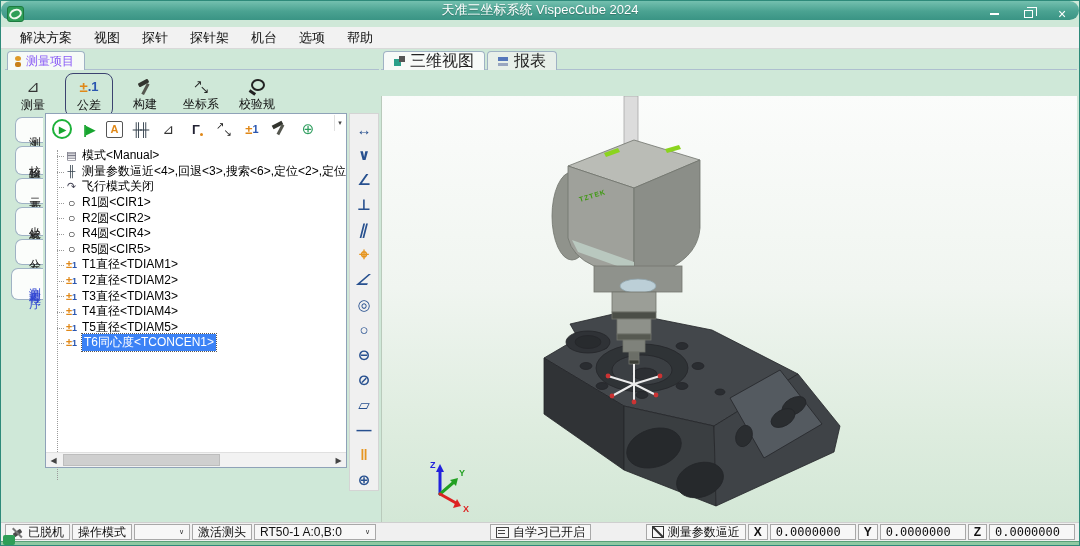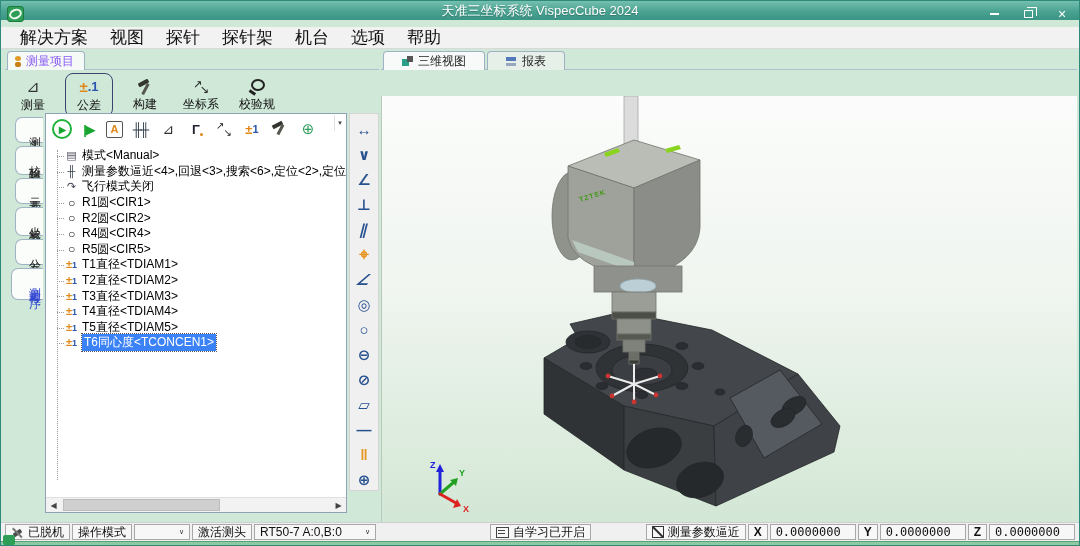--- a/index.html
+++ b/index.html
@@ -2,35 +2,35 @@
 <html><head>
 <meta charset="utf-8">
 <style>
   * { margin:0; padding:0; box-sizing:border-box; }
   html,body { width:1080px; height:546px; font-family:"Liberation Sans","DejaVu Sans",sans-serif; }
   .window { position:relative; width:1080px; height:546px; background:#cfe8d8; border:1px solid #2e8a7a; overflow:hidden; }
 
   
   .titlebar { position:absolute; left:0; top:0; width:100%; height:19px;
     background:linear-gradient(180deg,#74c0af 0%,#4aa291 55%,#3a9484 100%);
-    display:flex; align-items:center; }
+    display:flex; align-items:flex-start;border-radius:11px; }
   .app-icon { position:absolute; left:6px; top:5px; width:17px; height:16px; background:#2e9e57;
     border-radius:3px; border:1px solid #1d7a40; display:flex; align-items:center; justify-content:center; }
   .app-icon::before { content:""; width:9px; height:6px; border:2px solid #eef7ee; border-radius:50%; transform:rotate(-22deg); }
   .title-text { width:100%; text-align:center; color:#fff; font-size:13px; text-shadow:0 1px 1px rgba(0,0,0,.25); }
   .win-controls { position:absolute; right:8px; top:0; height:26px; display:flex; align-items:center; gap:16px; }
   .win-btn { width:18px; height:18px; display:flex; align-items:center; justify-content:center; color:#fff; font-size:14px; cursor:default; }
   .min-glyph { width:9px; height:2px; background:#fff; }
   .max-glyph { position:relative; width:9px; height:8px; border:1.5px solid #fff; }
   .max-glyph::before { content:""; position:absolute; left:2px; top:-4px; width:9px; height:8px; border:1.5px solid #fff; border-bottom:none; border-left:none; }
 
   
   .menubar { position:absolute; left:0; top:26px; width:100%; height:22px; background:#f2f2f2;
     border-bottom:1px solid #d9d9d9; display:flex; align-items:center; padding-left:8px; }
-  .menu-item { padding:0 11px; font-size:17px; color:#111; line-height:21px; }
+  .menu-item { padding:0 11px; font-size:13px; color:#111; line-height:21px; }
 
   
   .workspace { position:absolute; left:0; top:48px; width:1080px; height:473px; background:#cfe8d8; }
 
   
   .panel-tabstrip { position:absolute; left:4px; top:2px; width:374px; height:19px; border-bottom:1px solid #aebfcf; }
   .panel-tab { position:absolute; left:2px; top:0; height:19px; padding:0 10px 0 6px; background:#f6faf7;
     border:1px solid #9fb2c4; border-bottom:none; border-radius:4px 4px 0 0; display:flex; align-items:center; gap:4px; font-size:12px; color:#8b5cf6; }
   .proj-icon { width:8px; height:11px; display:inline-block; position:relative; }
   .proj-icon::before { content:""; position:absolute; left:1px; top:0; width:6px; height:5px; border-radius:50%; background:#e09a28; }
@@ -55,21 +55,21 @@
   .icn-lens::before { content:""; position:absolute; left:3px; top:1px; width:10px; height:8px; border:2px solid #222; border-radius:50%; }
   .icn-lens::after { content:""; position:absolute; left:1px; bottom:2px; width:7px; height:2.5px; background:#222; transform:rotate(35deg); }
 
   
   .side-tabs { position:absolute; left:8px; top:68px; width:34px; display:flex; flex-direction:column; gap:3px; }
   .side-tab { writing-mode:vertical-rl; letter-spacing:3px; background:#fbfdfb; border:1px solid #9fb2c4; border-right:none;
     border-radius:7px 0 0 7px; padding:9px 0; font-size:12px; color:#222; text-align:center; margin-left:6px; width:28px; }
   .side-tab.active { color:#2a3fd0; margin-left:2px; width:32px; }
 
   
-  .tree-area { position:absolute; left:44px; top:64px; width:302px; height:400px; background:#fff; border:1px solid #8fa2b8; }
+  .tree-area { position:absolute; left:44px; top:64px; width:302px; height:355px; background:#fff; border:1px solid #8fa2b8; }
   .run-toolbar { position:relative; height:30px; display:flex; align-items:center; gap:6px; padding-left:6px; }
   .rt-icon { position:relative; width:22px; height:22px; display:flex; align-items:center; justify-content:center; font-size:13px; }
   .rt-icon[data-icon="run-play"] { border:2px solid #1db23a; border-radius:50%; color:#17a52f; width:20px; height:20px; }
   .rt-icon[data-icon="run-play"]::before { content:"▶"; font-size:10px; margin-left:1px; }
   .rt-icon[data-icon="step-play"] { color:#17a52f; font-weight:700; }
   .rt-icon[data-icon="step-play"]::before { content:"|▶"; letter-spacing:-1px; font-size:13px; }
   .rt-icon[data-icon="comment-a"] { border:1.5px solid #555; border-radius:2px; width:17px; height:17px; color:#e08818; font-weight:700; }
   .rt-icon[data-icon="comment-a"]::before { content:"A"; font-size:11px; }
   .rt-icon[data-icon="parameters"]::before { content:"╫╫"; letter-spacing:-2px; color:#35424e; font-size:13px; }
   .rt-icon[data-icon="measure"]::before { content:"⊿"; color:#333; font-size:14px; }
@@ -122,21 +122,21 @@
   .gdt-icon[data-icon="radius"]::before { content:"⊘"; }
   .gdt-icon[data-icon="flatness"]::before { content:"▱"; }
   .gdt-icon[data-icon="straightness"]::before { content:"—"; font-weight:700; }
   .gdt-icon[data-icon="symmetry"] { color:#e69520; }
   .gdt-icon[data-icon="symmetry"]::before { content:"‖"; }
   .gdt-icon[data-icon="circular-runout"]::before { content:"⊕"; }
 
   
   .right-panel { position:absolute; left:380px; top:0; width:696px; height:473px; }
   .view-tabs { position:absolute; left:0; top:2px; width:100%; height:19px; border-bottom:1px solid #aebfcf; display:flex; padding-left:2px; }
-  .view-tab { height:19px; padding:0 18px; display:flex; align-items:center; gap:5px; font-size:12px; color:#222;
+  .view-tab { height:19px; padding:0 10px; display:flex; align-items:center; gap:5px; font-size:16px; color:#222;
     border:1px solid #9fb2c4; border-bottom:none; border-radius:4px 4px 0 0; background:#e7efe9; margin-right:2px; }
   .view-tab.active { background:#f7faf8; }
   .i3d { position:relative; width:11px; height:11px; }
   .i3d::before { content:""; position:absolute; left:0; top:3px; width:7px; height:7px; background:#2aa08a; }
   .i3d::after { content:""; position:absolute; right:0; top:0; width:6px; height:6px; background:#555; }
   .irep { position:relative; width:11px; height:11px; }
   .irep::before { content:""; position:absolute; left:0; top:1px; width:10px; height:4px; background:#5577bb; }
   .irep::after { content:""; position:absolute; left:0; bottom:1px; width:10px; height:3px; background:#99a6c0; }
 
   .view-toolbar { position:absolute; left:0; top:21px; width:100%; height:26px; background:#f2f6f2; border-bottom:1px solid #ccd6cc;
@@ -513,21 +513,21 @@
       <span class="icn-offline"></span>
       <span>已脱机</span>
     </span>
     <span class="sb-cell">操作模式</span>
     <span class="sb-cell sb-dd" style="width:56px">
       <span></span>
       <span class="dd">∨</span>
     </span>
     <span class="sb-cell">激活测头</span>
     <span class="sb-cell sb-dd" style="width:122px">
-      <span>RT50-7 A:0,B:0</span>
+      <span>RT50-1 A:0,B:0</span>
       <span class="dd">∨</span>
     </span>
     <span class="sb-spacer"></span>
     <span class="sb-cell">
       <span class="icn-learn"></span>
       <span>自学习已开启</span>
     </span>
     <span class="sb-right">
       <span class="sb-cell">
         <span class="icn-safety"></span>

